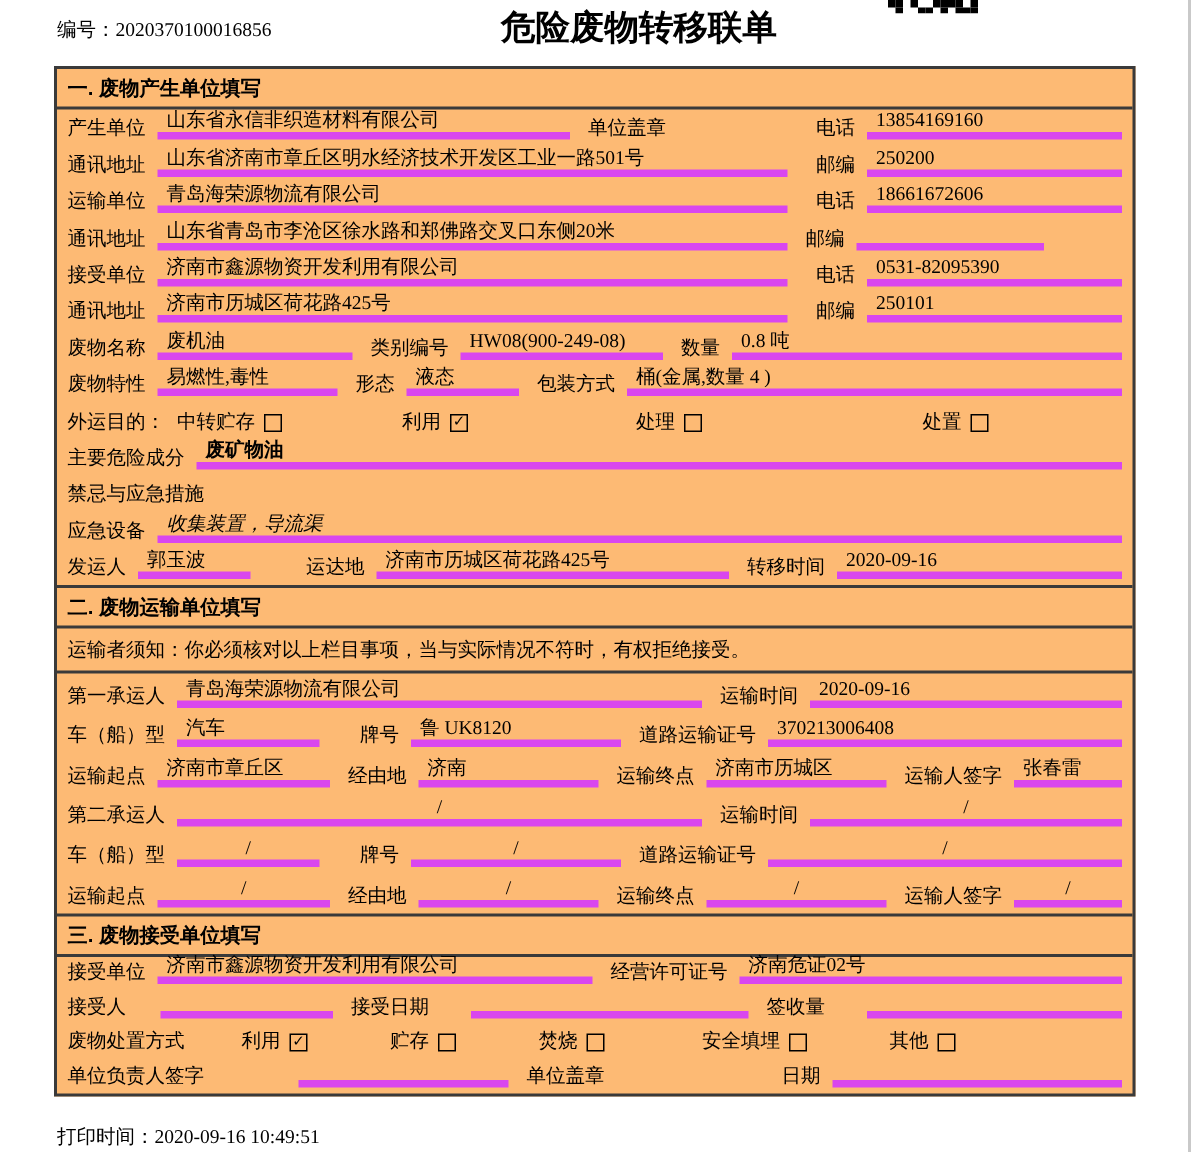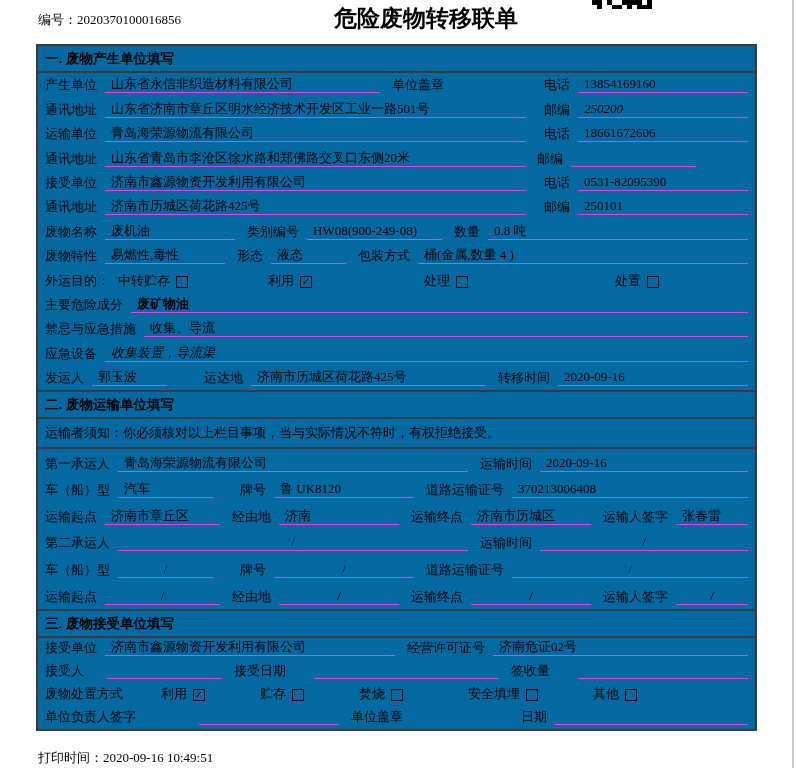--- a/index.html
+++ b/index.html
@@ -11,35 +11,35 @@
     font-family: "Liberation Serif", "DejaVu Serif", serif;
     overflow: hidden;
   }
   .serial { position: absolute; left: 38px; top: 11px; font-size: 13px; white-space: nowrap; }
   .title  { position: absolute; left: 334px; top: 3px; font-size: 23px; font-weight: bold; white-space: nowrap; }
   .qr { position: absolute; left: 592px; top: 0; width: 60px; height: 9px; overflow: hidden;
         display: grid; grid-template-columns: repeat(12, 5px); grid-auto-rows: 4.5px; }
   .qr i { display: block; }
   .qr i.b { background: #000; }
 
-  .box { position: absolute; left: 36px; top: 44px; width: 721px; border: 2px solid #3a3a3a; background: #0369a1; }
+  .box { position: absolute; left: 36px; top: 44px; width: 721px; border: 2px solid #3a3a3a; background: #fdba74; }
   .section { width: 100%; }
   .section + .section { border-top: 2px solid #3a3a3a; }
   .sec-title {
     font-family: "Liberation Sans", "DejaVu Sans", sans-serif;
     font-weight: bold; font-size: 13.5px; padding: 4px 7px 3px; border-bottom: 2px solid #3a3a3a;
   }
   .row { display: flex; align-items: flex-end; padding: 0 7px 4px; font-size: 13px; line-height: 16px; }
   .sec0 .row { height: 24.4px; }
   .sec1 .row { height: 26.6px; }
   .sec2 .row { height: 22.8px; }
   .row.note { height: 30px !important; align-items: center; padding-bottom: 0; border-bottom: 2px solid #3a3a3a; }
   .lbl { white-space: nowrap; margin-right: 8px; flex: 0 0 auto; }
   .field {
-    border-bottom: 1px solid #d946ef; padding: 0 4px 0 6px; margin-right: 12px;
+    border-bottom: 5px solid #d946ef; padding: 0 4px 0 6px; margin-right: 12px;
     white-space: nowrap; min-height: 16px; flex: 0 0 auto; overflow: hidden;
   }
   .field.center { text-align: center; padding: 0; }
   .field:last-child { margin-right: 0; }
   .gap { flex: 0 0 auto; }
   .chk { display: inline-flex; align-items: center; white-space: nowrap; flex: 0 0 auto; }
   .chkbox {
     width: 12px; height: 12px; border: 1.4px solid #000; margin-left: 6px;
     font-size: 10px; line-height: 10px; text-align: center; display: inline-block;
     font-family: "DejaVu Sans", sans-serif; position: relative; top: 1px;
@@ -90,21 +90,21 @@
         <span class="lbl">单位盖章</span>
         <span class="gap" style="flex: 1 1 auto;"></span>
         <span class="lbl">电话</span>
         <span class="field" style="width: 170px;"><span>13854169160</span></span>
       </div>
       <div class="row">
         <span class="lbl">通讯地址</span>
         <span class="field" style="width: 420px;"><span>山东省济南市章丘区明水经济技术开发区工业一路501号</span></span>
         <span class="gap" style="flex: 1 1 auto;"></span>
         <span class="lbl">邮编</span>
-        <span class="field" style="width: 170px; font-style: italic;"><span>250200</span></span>
+        <span class="field" style="width: 170px;"><span>250200</span></span>
       </div>
       <div class="row">
         <span class="lbl">运输单位</span>
         <span class="field" style="width: 420px;"><span>青岛海荣源物流有限公司</span></span>
         <span class="gap" style="flex: 1 1 auto;"></span>
         <span class="lbl">电话</span>
         <span class="field" style="width: 170px;"><span>18661672606</span></span>
       </div>
       <div class="row">
         <span class="lbl">通讯地址</span>
@@ -165,21 +165,20 @@
           <span>处置</span>
           <span class="chkbox"></span>
         </span>
       </div>
       <div class="row">
         <span class="lbl">主要危险成分</span>
         <span class="field" style="flex: 1 1 auto; font-weight: bold;"><span>废矿物油</span></span>
       </div>
       <div class="row">
         <span class="lbl">禁忌与应急措施</span>
-        <span class="field" style="flex: 1 1 auto;"><span>收集、导流</span></span>
       </div>
       <div class="row">
         <span class="lbl">应急设备</span>
         <span class="field" style="flex: 1 1 auto; font-style: italic;"><span>收集装置，导流渠</span></span>
       </div>
       <div class="row">
         <span class="lbl">发运人</span>
         <span class="field" style="width: 75px;"><span>郭玉波</span></span>
         <span class="gap" style="width: 25px;"></span>
         <span class="lbl">运达地</span>

